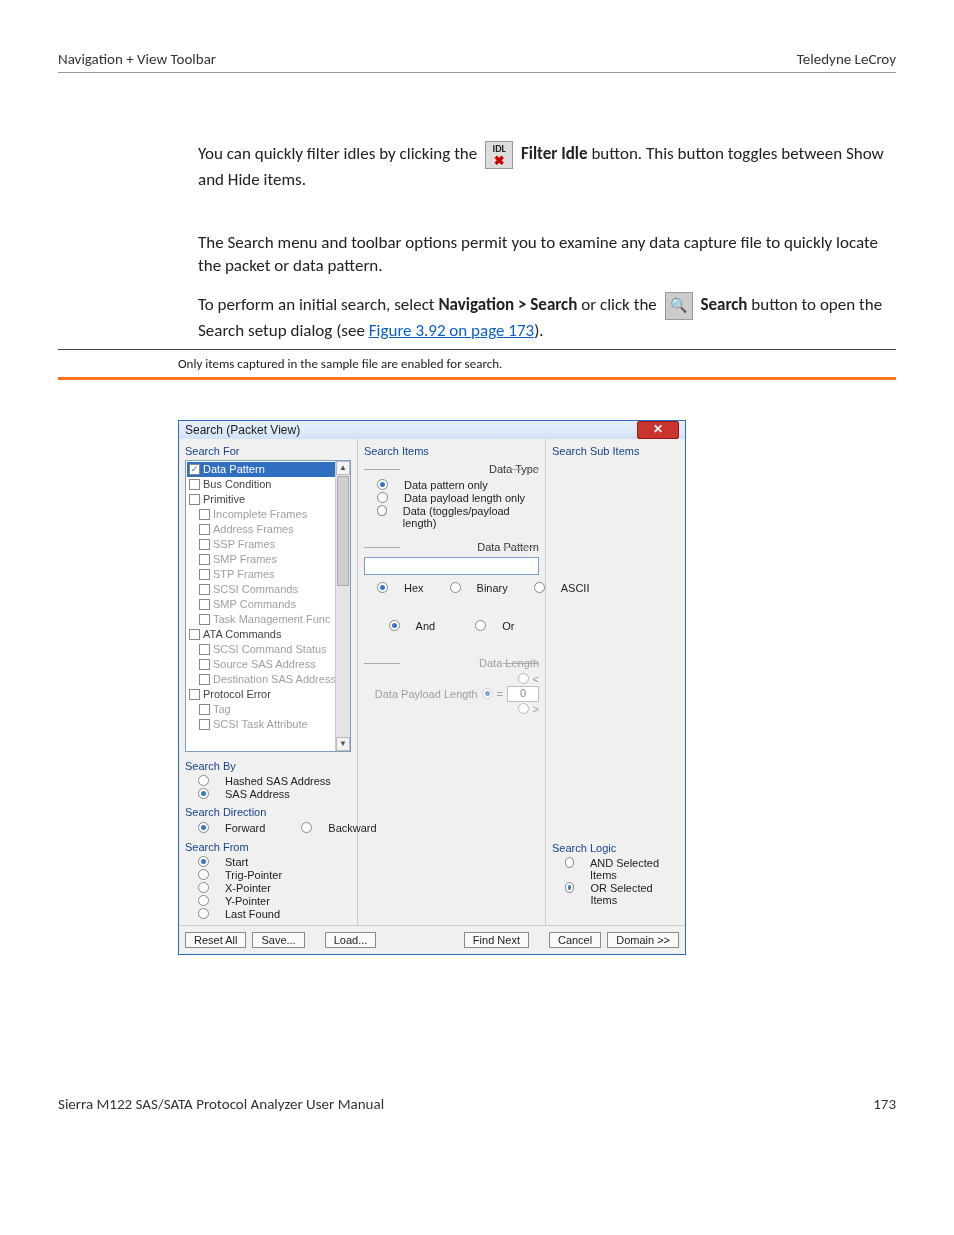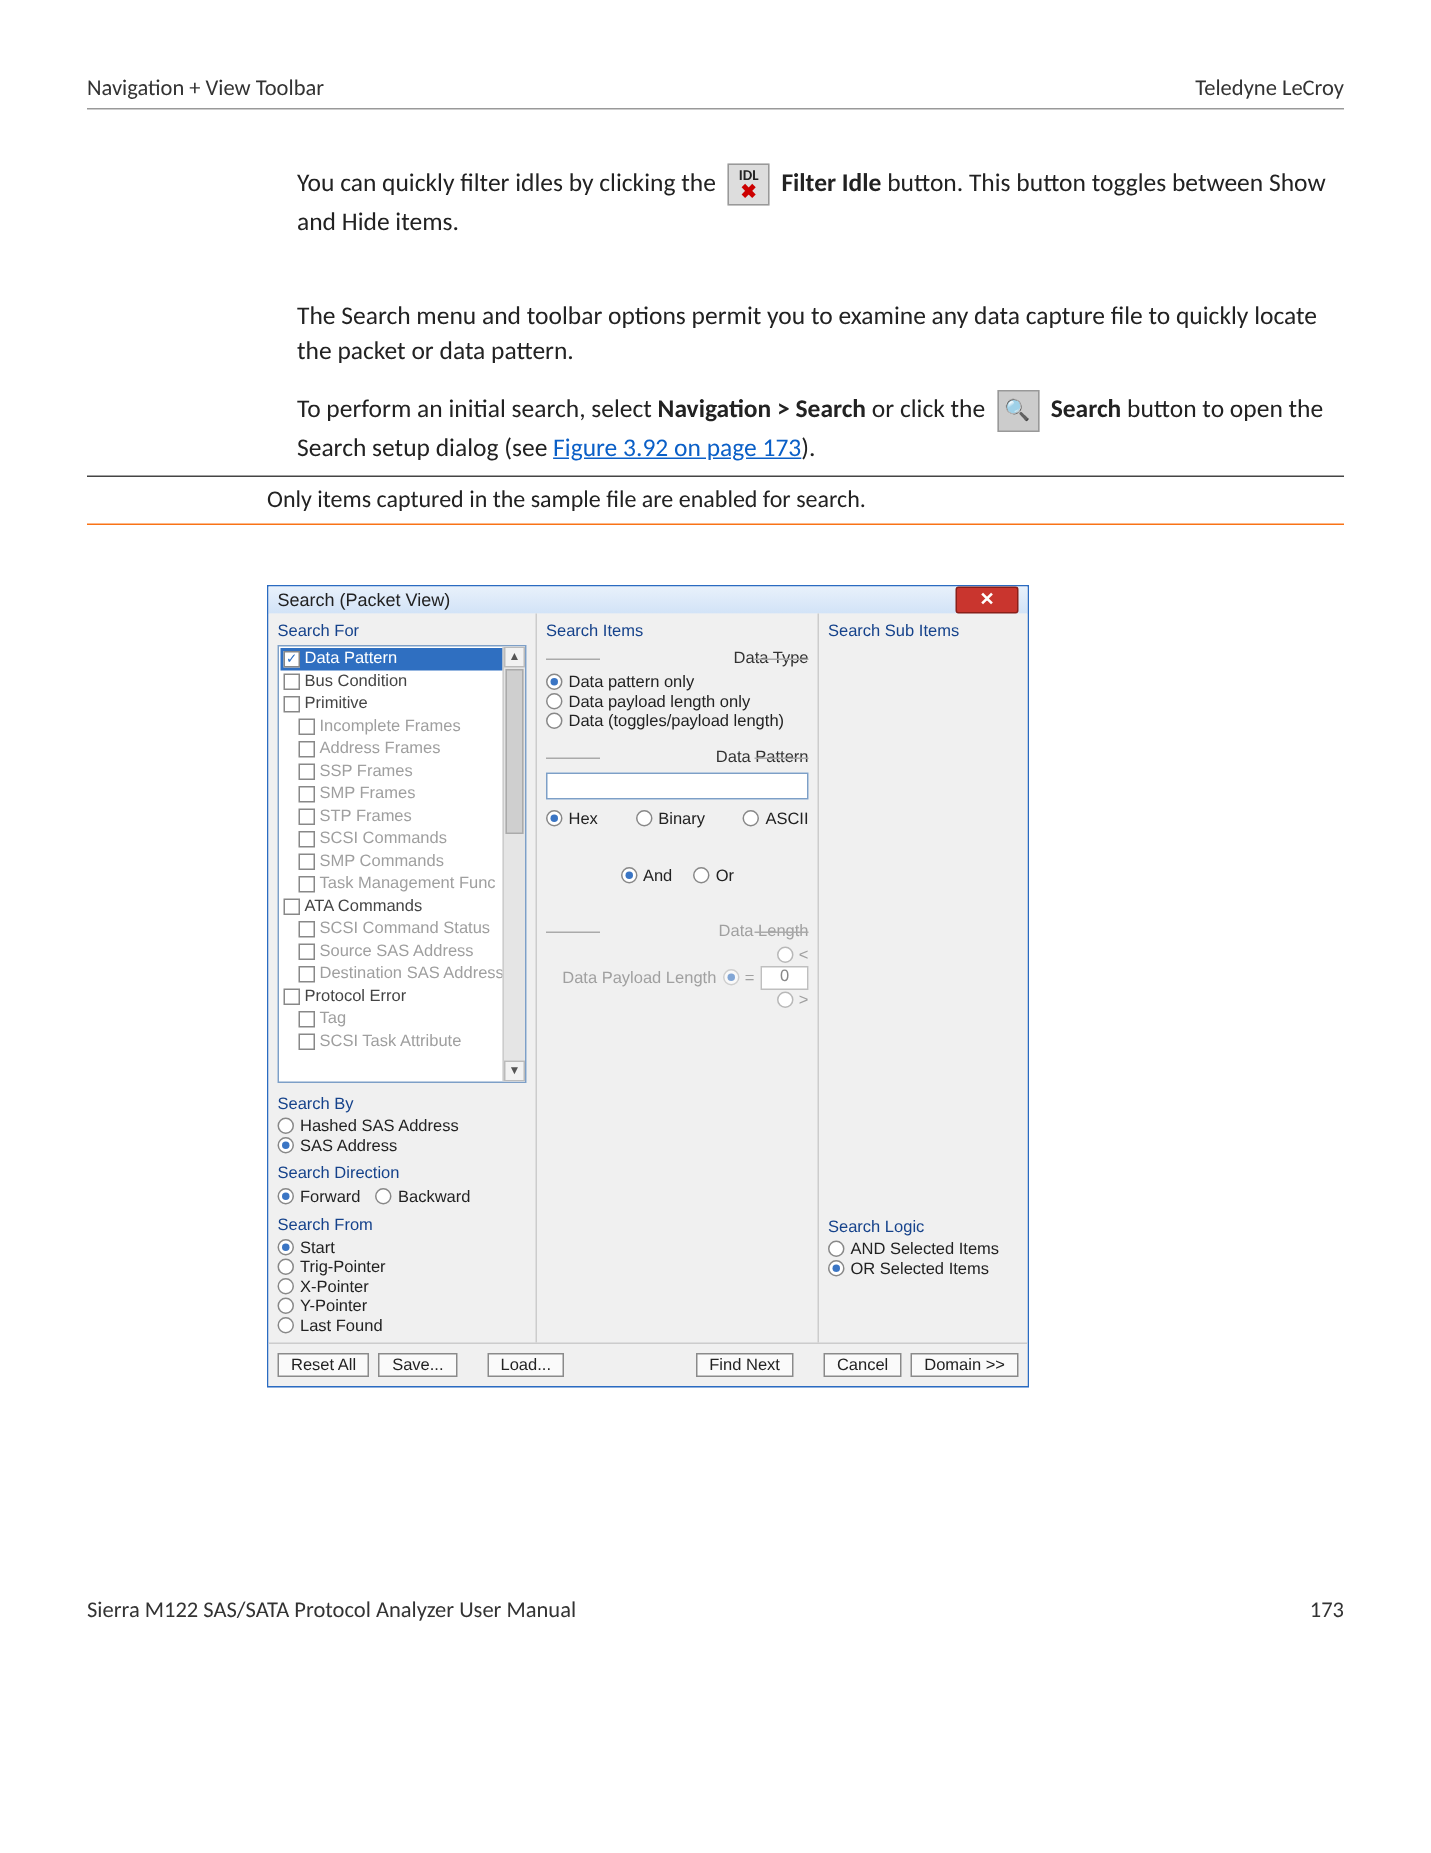--- a/index.html
+++ b/index.html
@@ -1,30 +1,30 @@
 <!DOCTYPE html>
 <html><head>
 <meta charset="utf-8">
 <style>
   * { box-sizing: border-box; }
   body { margin: 0; font-family: "Segoe UI", Calibri, sans-serif; font-size: 17px; color: #222; background: #fff; width: 954px; }
   .page { padding: 50px 58px 40px 58px; }
-  .hdr { display: flex; justify-content: space-between; font-size: 15px; color: #333; border-bottom: 1px solid #999; padding-bottom: 4px; margin-bottom: 36px; }
+  .hdr { display: flex; justify-content: space-between; font-size: 15px; color: #333; border-bottom: 1px solid #999; padding-bottom: 4px; margin-bottom: 68px; }
   .body-col { margin-left: 140px; }
   p { margin: 0 0  18px 0; line-height: 1.35; }
   .para1 { margin-bottom: 40px; }
   .para2 { margin-bottom: 14px; }
   .para3 { margin-bottom: 6px; }
   .bold { font-weight: 700; }
   .link { color: #0a5fc7; text-decoration: underline; cursor: pointer; }
   .icon-btn { display: inline-block; width: 28px; height: 28px; border: 1px solid #999; vertical-align: middle; margin: 0 4px; font-size: 10px; font-weight: 700; text-align: center; padding-top: 1px; background: #ddd; }
   .idl-icon { line-height: 1.1; }
   .idl-icon .x { color: #c00; font-size: 13px; }
   .bino-icon { background: #ccc; font-size: 14px; line-height: 24px; }
-  .note-box { border-top: 1px solid #444; border-bottom: 1px solid #f97316; padding: 6px 0 6px 120px; margin: 6px 0 40px 0; font-size: 16px; }
+  .note-box { border-top: 1px solid #444; border-bottom: 3px solid #f97316; padding: 6px 0 6px 120px; margin: 6px 0 40px 0; font-size: 13px; }
   .ftr { display: flex; justify-content: space-between; font-size: 15px; color: #333; margin-top: 140px; }
 
   
   .dialog { width: 508px; margin-left: 120px; border: 1px solid #2a6bc1; background: #e9eef6; font-family: Tahoma, sans-serif; font-size: 11px; color: #222; }
   .titlebar { background: linear-gradient(#e8f1fb,#d2e3f7); padding: 0 6px; display: flex; justify-content: space-between; align-items: center; font-size: 12px; }
   .closebtn { width: 42px; height: 18px; background: #c9352e; border: 1px solid #8a1f19; border-radius: 2px; color: #fff; text-align: center; font-weight: 700; font-size: 12px; line-height: 15px; }
   .dlg-body { display: flex; background: #f0f0f0; }
   .col { padding: 4px 6px; }
   .col-l { width: 179px; border-right: 1px solid #ccc; }
   .col-m { width: 188px; border-right: 1px solid #ccc; }
@@ -32,21 +32,21 @@
   .grp-title { color: #15428b; margin: 2px 0 3px 0; }
   .listbox { border: 1px solid #7d9fc7; background: #fff; height: 292px; overflow: hidden; position: relative; }
   .listbox .items { padding: 1px; }
   .li { display: flex; align-items: center; gap: 3px; padding: 0 2px; font-size: 11px; line-height: 15px; color: #444; }
   .li.disabled { color: #9f9f9f; padding-left: 12px; }
   .li.selected { background: #2f6fc1; color: #fff; }
   .cb { width: 11px; height: 11px; border: 1px solid #888; background: #fff; font-size: 9px; line-height: 9px; text-align: center; color: #2f6fc1; }
   .scrollbar { position: absolute; right: 0; top: 0; bottom: 0; width: 15px; background: #e5e5e5; border-left: 1px solid #ccc; }
   .sb-btn { height: 14px; background: #f2f2f2; border: 1px solid #bbb; font-size: 8px; text-align: center; line-height: 11px; color: #555; }
   .sb-thumb { position: absolute; left: 1px; right: 1px; top: 15px; height: 110px; background: #cfcfcf; border: 1px solid #aaa; }
-  .radio-row { display: flex; align-items: center; gap: 4px; font-size: 11px; margin: 1px 0; }
+  .radio-row { display: flex; align-items: flex-start; gap: 16px; font-size: 11px; margin: 1px 13px; }
   .rb { width: 11px; height: 11px; border: 1px solid #888; border-radius: 50%; background: #fff; display: inline-block; position: relative; }
   .rb.sel::after { content: ""; position: absolute; inset: 2px; border-radius: 50%; background: #3a75c4; }
   .rb.dis { border-color: #b8b8b8; }
   .fieldset-label { text-align: right; font-size: 11px; color: #333; position: relative; margin: 6px 0 4px 0; }
   .fieldset-label::before, .fieldset-label::after { content: ""; position: absolute; top: 50%; width: 36px; border-top: 1px solid #aaa; }
   .fieldset-label::before { left: 0; }
   .fieldset-label::after { right: 0; }
   .fieldset-label.dis { color: #a0a0a0; }
   .txt { width: 100%; height: 18px; border: 1px solid #7d9fc7; background: #fff; }
   .btnrow { display: flex; justify-content: space-between; padding: 6px; background: #f0f0f0; border-top: 1px solid #ccc; }

